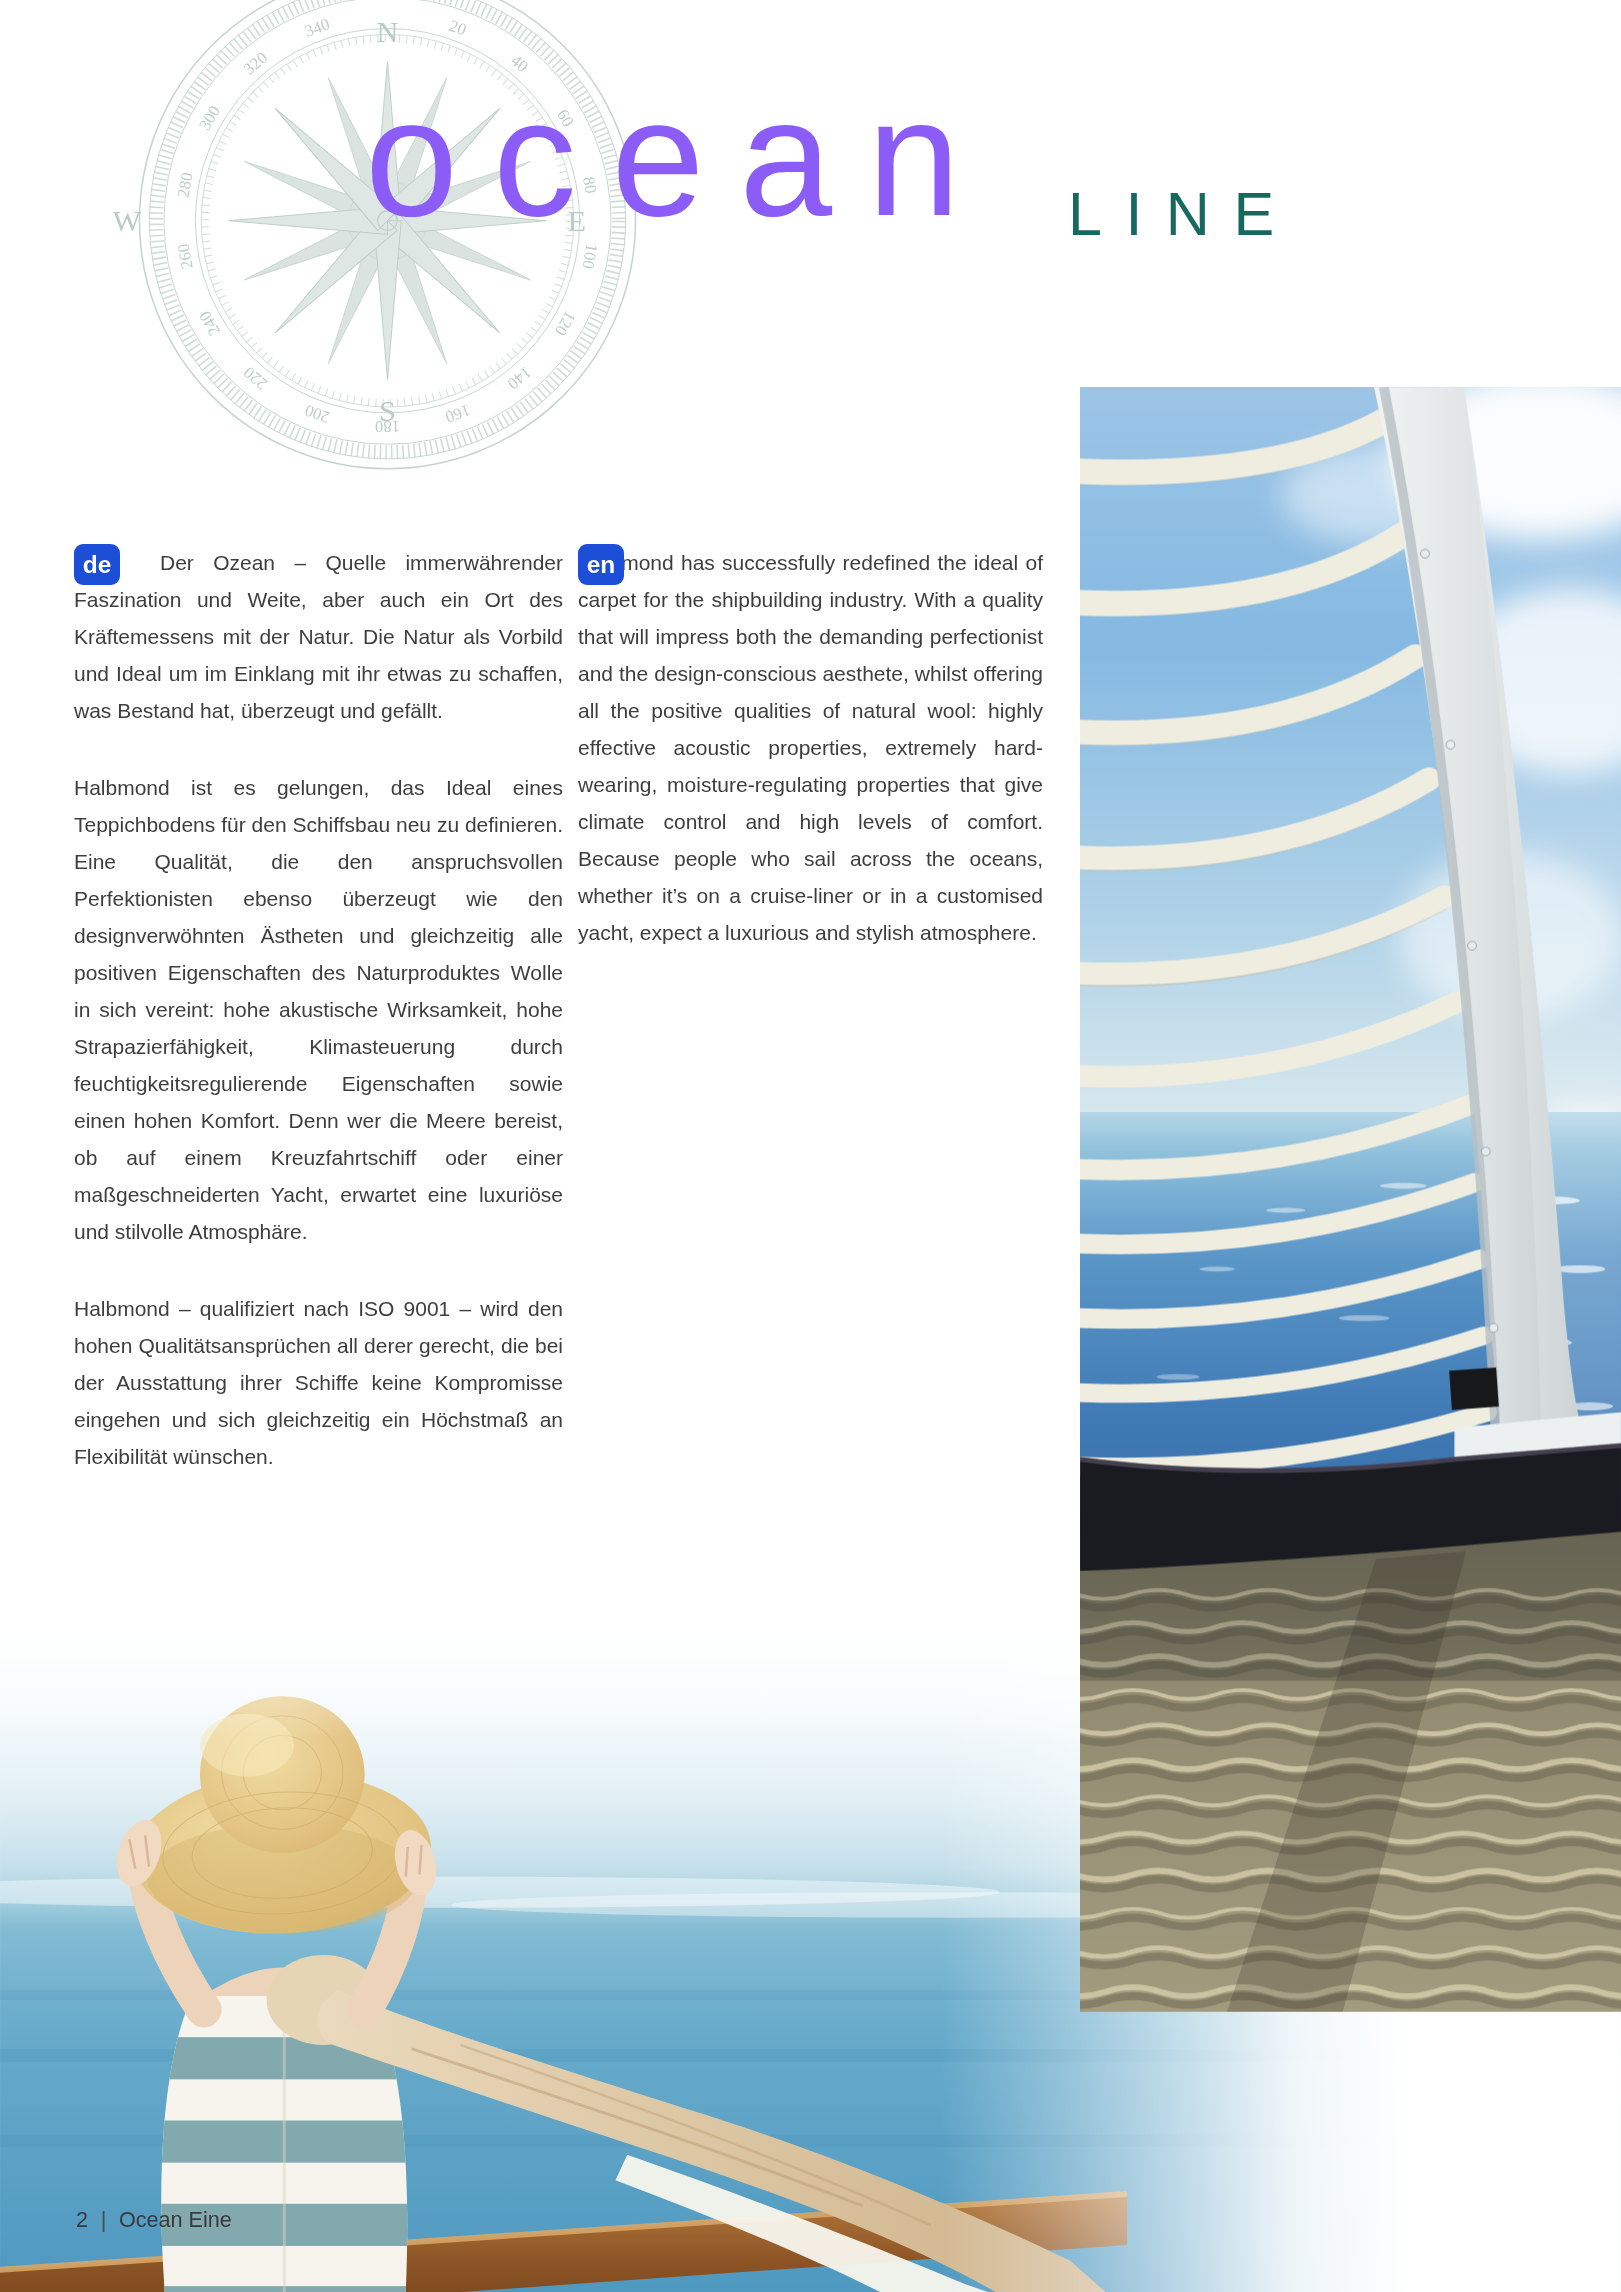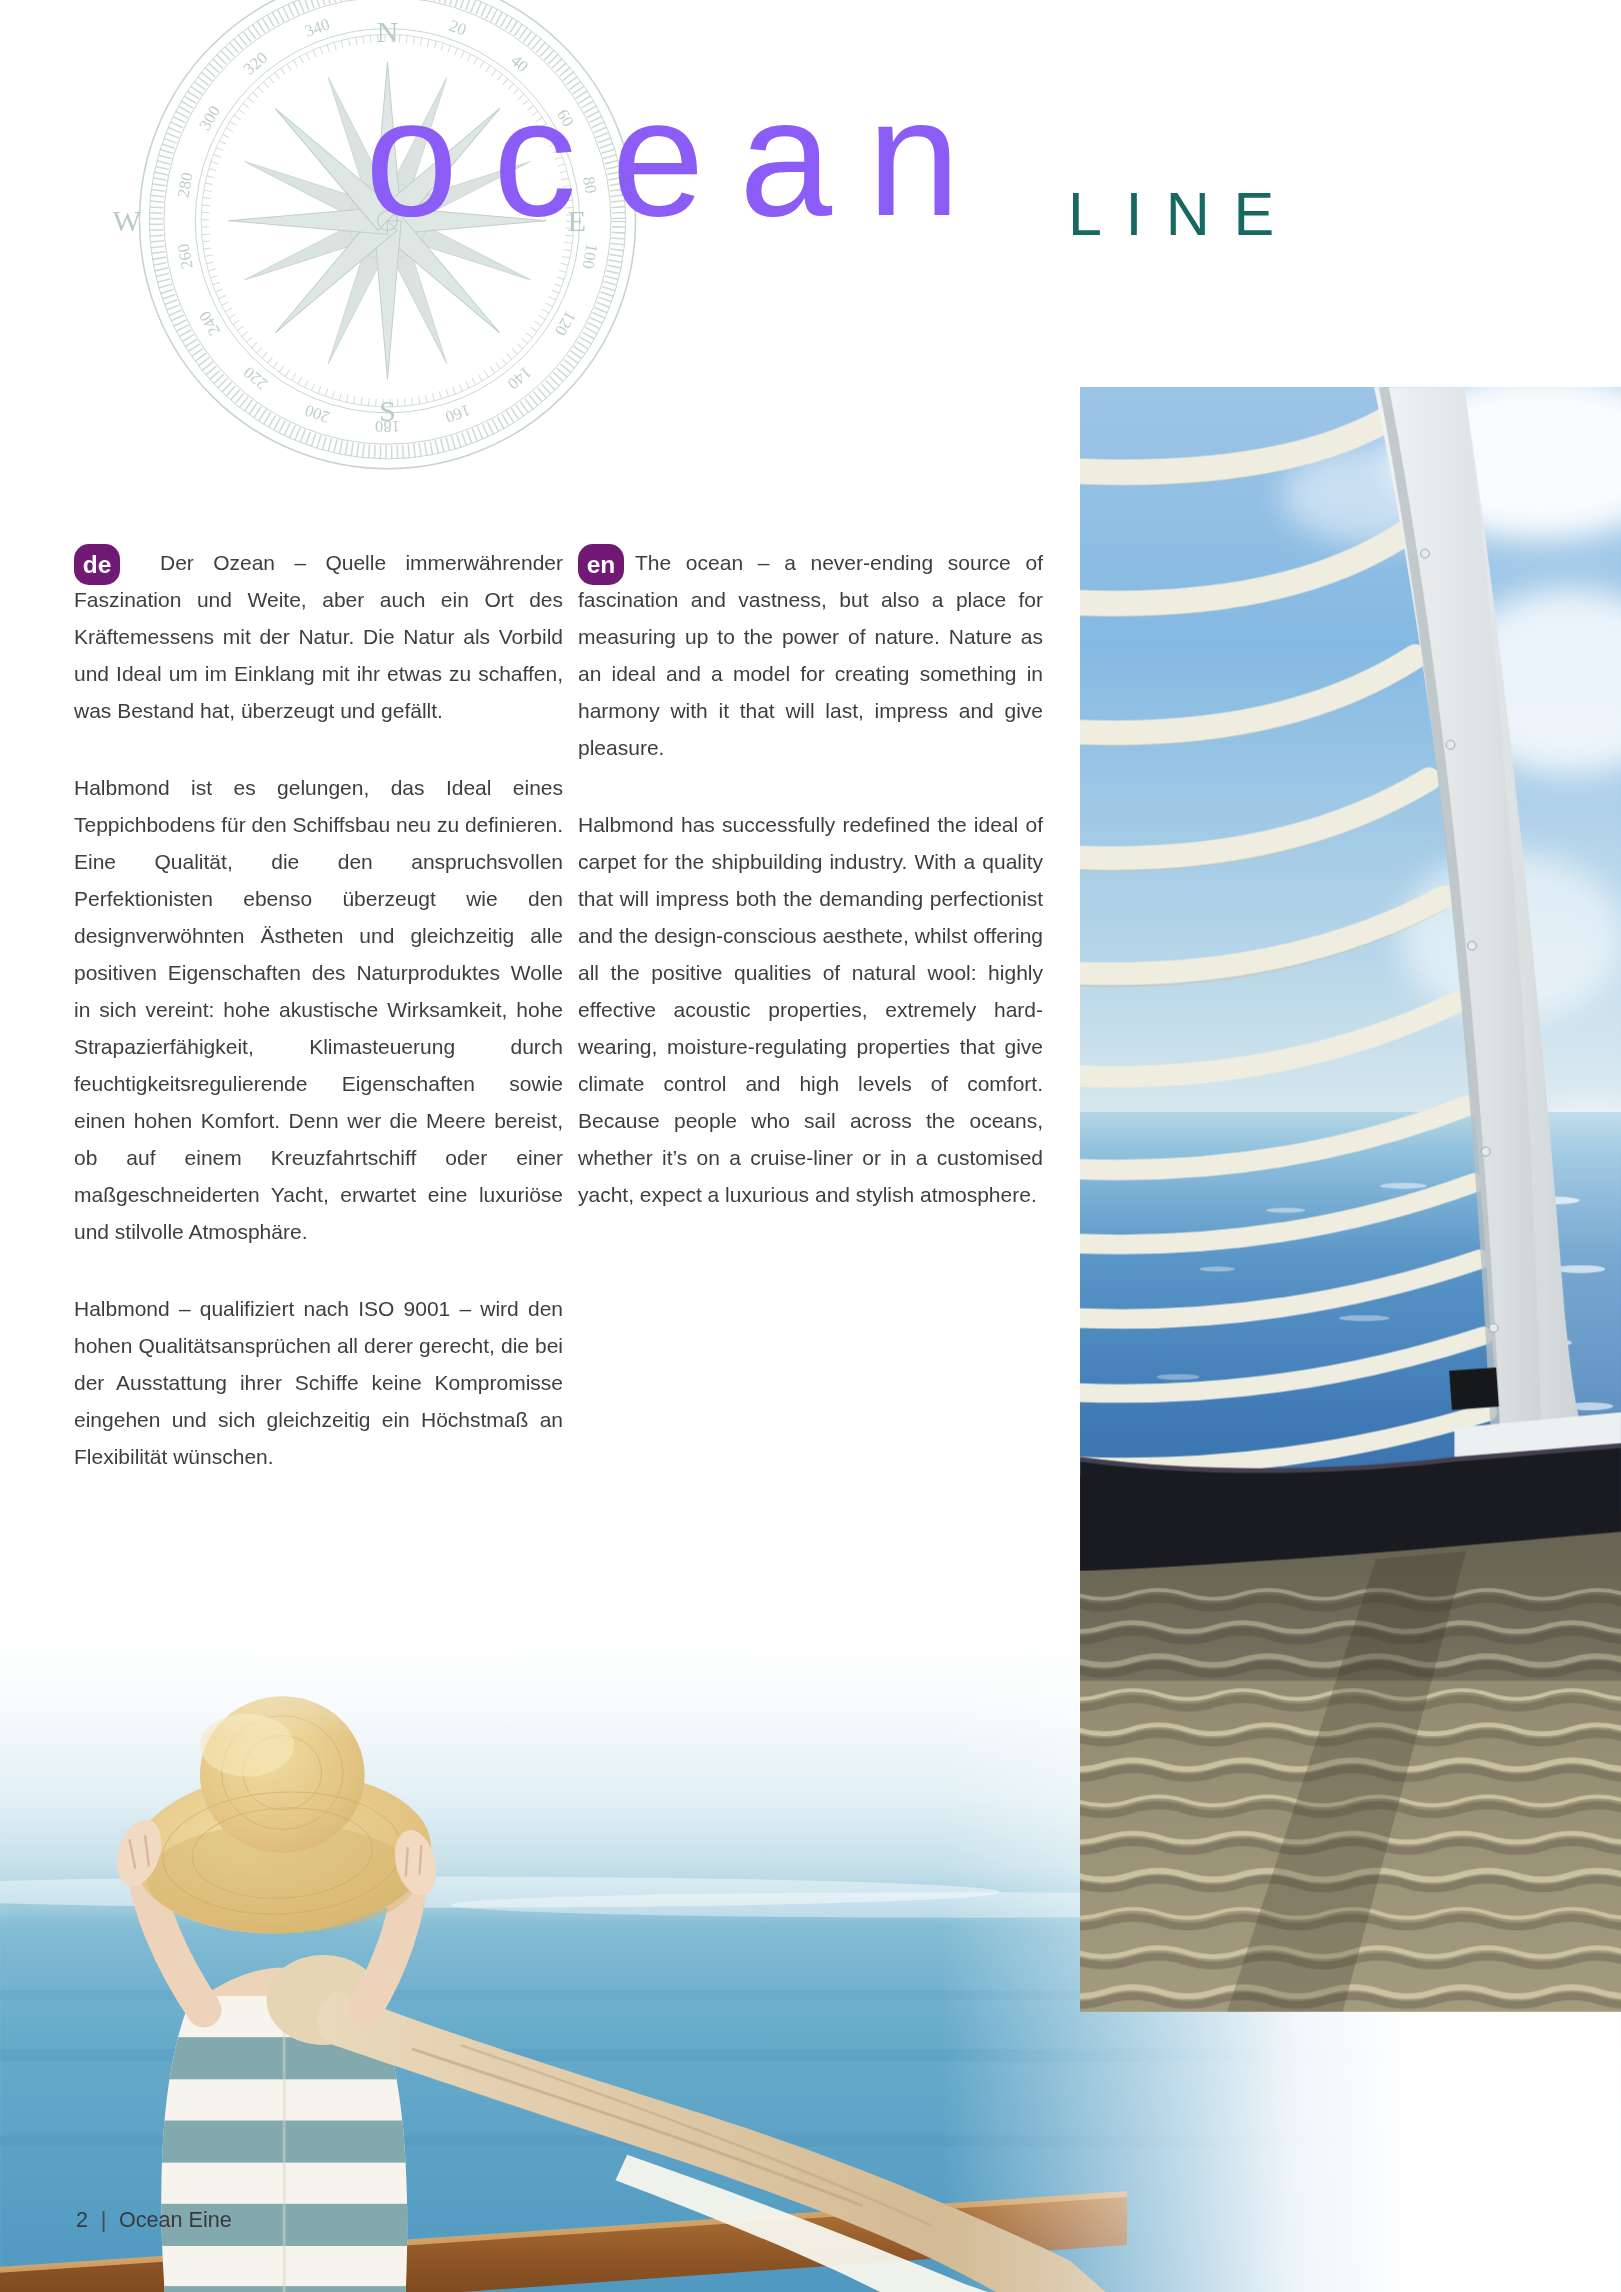--- a/index.html
+++ b/index.html
@@ -17,22 +17,22 @@
              font-weight:300;letter-spacing:23.5px;color:#17695f;z-index:2;white-space:nowrap;}
 
   
   .col{position:absolute;top:544px;font-size:21px;line-height:37px;color:#3e3e3e;
        text-align:justify;z-index:6;}
   .col-de{left:74px;width:489px;}
   .col-en{left:578px;width:465px;}
   .col p{margin:0 0 40px 0;}
   .col p.lead-de{text-indent:86px;}
   .col p.lead-en{text-indent:57px;}
-  .lang-badge{position:absolute;left:0;top:0;width:46px;height:41px;border-radius:15px;
-              background:#701a75;color:#fff;font-size:24.5px;font-weight:bold;text-align:center;
+  .lang-badge{position:absolute;left:0;top:0;width:46px;height:41px;border-radius:9px;
+              background:#1d4ed8;color:#fff;font-size:24.5px;font-weight:bold;text-align:center;
               line-height:41px;}
 
   
   .photo-deck{position:absolute;left:1080px;top:387px;width:541px;height:1625px;z-index:5;}
   .photo-woman{position:absolute;left:0;top:1606px;width:1621px;height:686px;z-index:4;}
 
   
   .footer{position:absolute;left:76px;top:2207px;z-index:9;font-size:21.6px;color:#3a3a3a;
           display:flex;gap:12.7px;align-items:baseline;}
   .footer .divider{font-weight:300;color:#4a4a4a;}
@@ -339,21 +339,20 @@
 
   <div class="col col-de">
     <span class="lang-badge">de</span>
     <p class="lead-de">Der Ozean – Quelle immerwährender Faszination und Weite, aber auch ein Ort des Kräftemessens mit der Natur. Die Natur als Vorbild und Ideal um im Einklang mit ihr etwas zu schaffen, was Bestand hat, überzeugt und gefällt.</p>
     <p>Halbmond ist es gelungen, das Ideal eines Teppichbodens für den Schiffsbau neu zu definieren. Eine Qualität, die den anspruchsvollen Perfektionisten ebenso überzeugt wie den designverwöhnten Ästheten und gleichzeitig alle positiven Eigenschaften des Naturproduktes Wolle in sich vereint: hohe akustische Wirksamkeit, hohe Strapazierfähigkeit, Klimasteuerung durch feuchtigkeitsregulierende Eigenschaften sowie einen hohen Komfort. Denn wer die Meere bereist, ob auf einem Kreuzfahrtschiff oder einer maßgeschneiderten Yacht, erwartet eine luxuriöse und stilvolle Atmosphäre.</p>
     <p>Halbmond – qualifiziert nach ISO 9001 – wird den hohen Qualitätsansprüchen all derer gerecht, die bei der Ausstattung ihrer Schiffe keine Kompromisse eingehen und sich gleichzeitig ein Höchstmaß an Flexibilität wünschen.</p>
   </div>
 
   <div class="col col-en">
     <span class="lang-badge">en</span>
-    <p class="lead-en">The ocean – a never-ending source of fascination and vastness, but also a place for measuring up to the power of nature. Nature as an ideal and a model for creating something in harmony with it that will last, impress and give pleasure.</p>
     <p>Halbmond has successfully redefined the ideal of carpet for the shipbuilding industry. With a quality that will impress both the demanding perfectionist and the design-conscious aesthete, whilst offering all the positive qualities of natural wool: highly effective acoustic properties, extremely hard-wearing, moisture-regulating properties that give climate control and high levels of comfort. Because people who sail across the oceans, whether it’s on a cruise-liner or in a customised yacht, expect a luxurious and stylish atmosphere.</p>
   </div>
 
   <div class="footer">
     <span>2</span>
     <span class="divider">|</span>
     <span>Ocean Eine</span>
   </div>
 
 </div>

